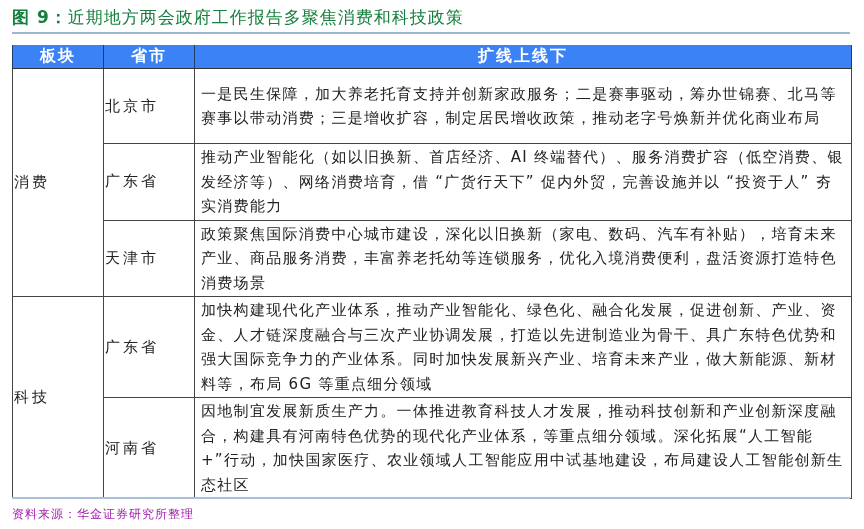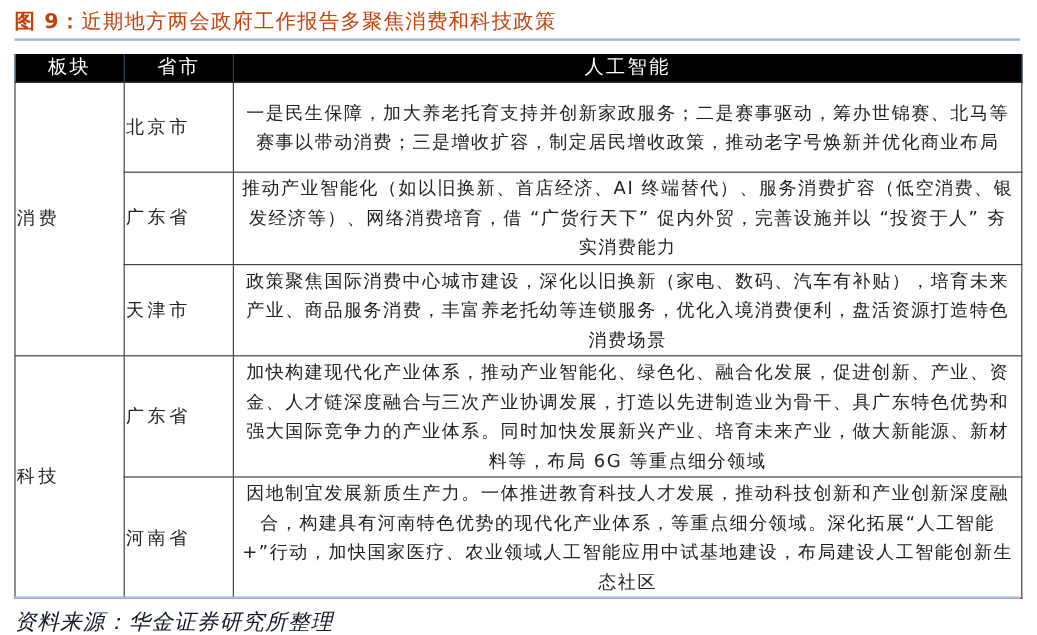--- a/index.html
+++ b/index.html
@@ -1,48 +1,48 @@
 <!DOCTYPE html>
 <html><head>
 <meta charset="utf-8">
 <style>
   html, body { margin:0; padding:0; background:#ffffff; }
   body { width:864px; height:529px; position:relative; overflow:hidden;
          font-family:"DejaVu Sans", "Liberation Sans", sans-serif; }
-  .title { position:absolute; left:12px; top:6px; font-size:17px; color:#c2410c; letter-spacing:1px; white-space:nowrap; }
+  .title { position:absolute; left:12px; top:6px; font-size:17px; color:#15803d; letter-spacing:1px; white-space:nowrap; }
   .title .num { font-weight:bold; }
   .title-rule { position:absolute; left:12px; top:32px; width:838px; height:2px; background:#9fb6d3; }
   table.policy { position:absolute; left:12px; top:45px; width:839px; border-collapse:collapse; table-layout:fixed; }
-  table.policy th { background:#000000; color:#ffffff; font-weight:normal; font-size:16px; height:23px; padding:0;
+  table.policy th { background:#3b82f6; color:#ffffff; font-weight:bold; font-size:16px; height:23px; padding:0;
                     border-left:1px solid #1f3f6a; border-right:1px solid #1f3f6a; border-bottom:1px solid #333; letter-spacing:2px; }
   table.policy td { border:1px solid #444; color:#222; font-size:15px; vertical-align:middle; }
   td.sector, td.city { text-align:left; letter-spacing:3px; }
-  td.content { padding:1px 6px 1px 6px; line-height:24.5px; text-align:center; letter-spacing:1.3px; }
+  td.content { padding:1px 6px 1px 6px; line-height:24.5px; text-align:left; letter-spacing:1.3px; }
   .footer-rule { position:absolute; left:12px; top:497px; width:838px; height:2px; background:#a9c0dd; }
-  .footer { position:absolute; left:12px; top:506px; font-size:18px; color:#0f172a; font-style:italic; letter-spacing:1px; }
+  .footer { position:absolute; left:12px; top:506px; font-size:12px; color:#a21caf; letter-spacing:1px; }
 </style>
 </head>
 <body>
 
 <div class="title">
   <span class="num">图 9：</span><span>近期地方两会政府工作报告多聚焦消费和科技政策</span>
 </div>
 <div class="title-rule"></div>
 
 <table class="policy">
   <colgroup>
     <col style="width:91px">
     <col style="width:91px">
     <col style="width:657px">
   </colgroup>
   <thead>
     <tr>
       <th>板块</th>
       <th>省市</th>
-      <th>人工智能</th>
+      <th>扩线上线下</th>
     </tr>
   </thead>
   <tbody>
     <tr style="height:75px">
       <td class="sector" rowspan="3">消费</td>
       <td class="city">北京市</td>
       <td class="content">一是民生保障，加大养老托育支持并创新家政服务；二是赛事驱动，筹办世锦赛、北马等赛事以带动消费；三是增收扩容，制定居民增收政策，推动老字号焕新并优化商业布局</td>
     </tr>
     <tr style="height:73px">
       <td class="city">广东省</td>

